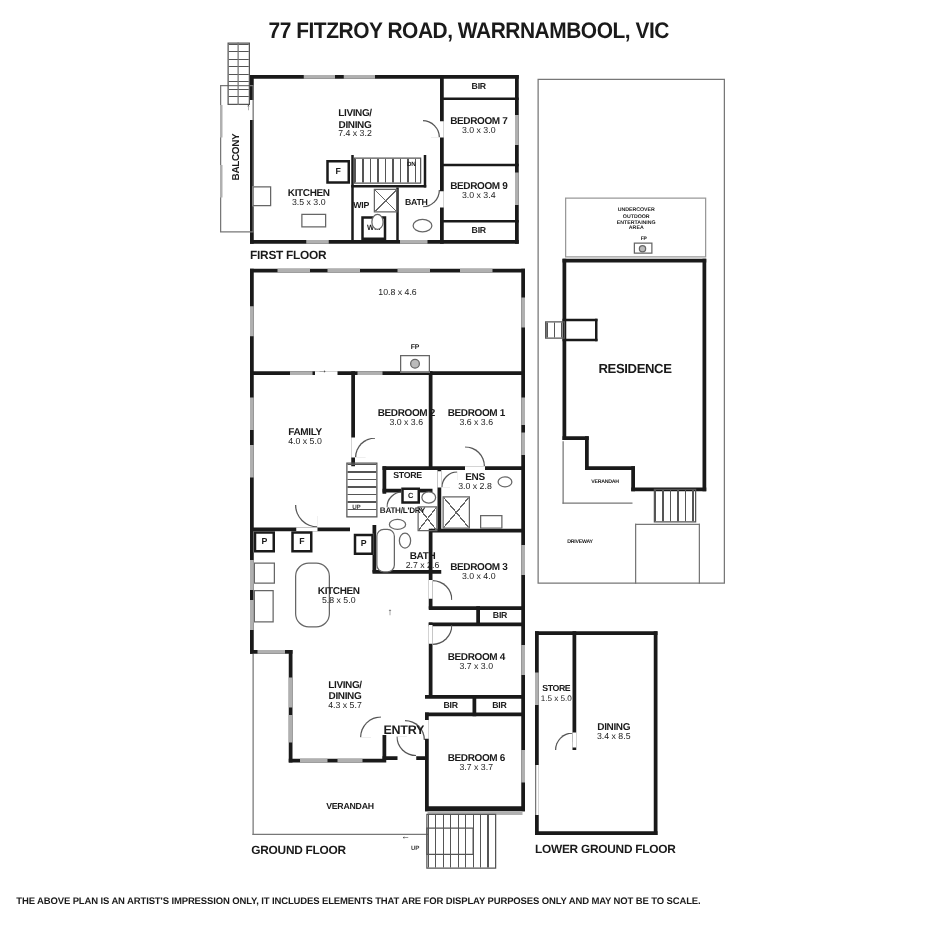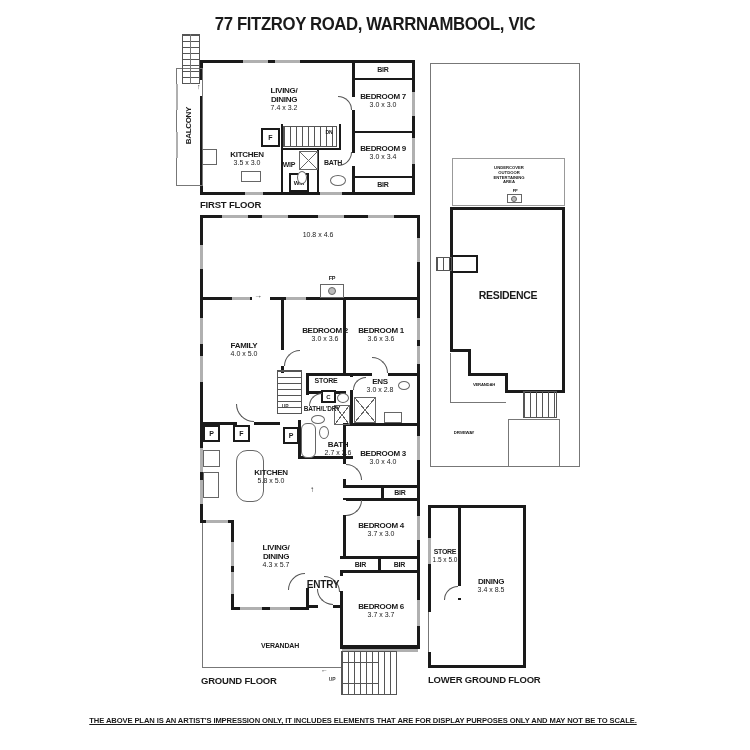--- a/index.html
+++ b/index.html
@@ -28,22 +28,22 @@
   .rlabel { position:absolute; text-align:center; }
   .rname  { display:block; font-weight:bold; font-size:8px; line-height:1.15; letter-spacing:-0.3px; white-space:pre-line; }
   .rdims  { display:block; font-weight:normal; font-size:7px; line-height:1.25; }
   .slabel { position:absolute; font-weight:bold; font-size:7px; text-align:center; letter-spacing:-0.2px; line-height:1; }
   .floorlab { position:absolute; font-weight:bold; font-size:9.5px; letter-spacing:-0.2px; }
   .arrow  { position:absolute; color:#333; line-height:1; }
   #title  { position:absolute; left:0; top:14px; width:750px; text-align:center; font-weight:bold;
             font-size:18px; letter-spacing:-0.4px; transform:scaleX(0.93); }
   #internal { position:absolute; left:115px; top:696px; width:495px; text-align:center;
               font-weight:bold; font-size:12px; letter-spacing:-0.2px; }
-  .discl  { position:absolute; left:13px; width:700px; text-align:center; font-weight:bold;
-            font-size:7.6px; letter-spacing:-0.1px;text-decoration:underline; }
+  .discl  { position:absolute; left:13px; width:700px; text-align:left; font-weight:bold;
+            font-size:7.6px; letter-spacing:-0.1px; }
 </style>
 </head>
 <body>
 
 <div id="canvas">
 
   <div id="title">77 FITZROY ROAD, WARRNAMBOOL, VIC</div>
 
   <div>
 

